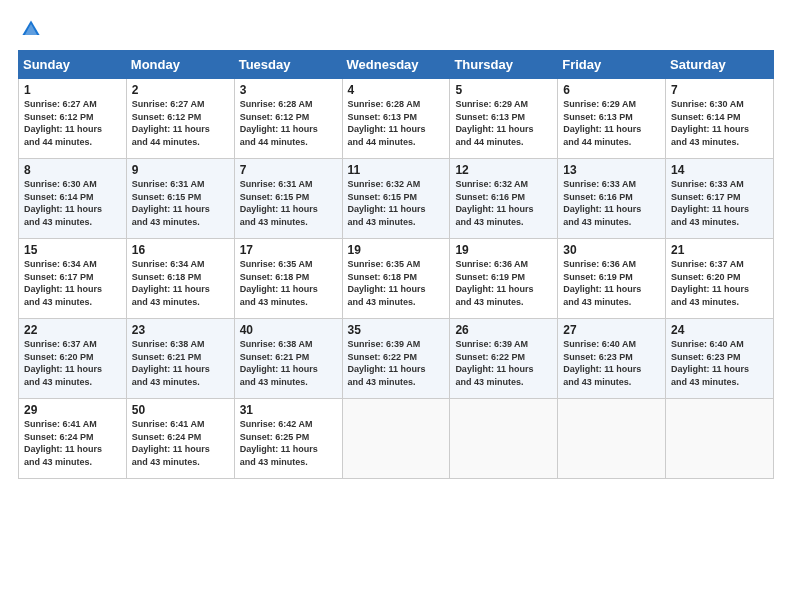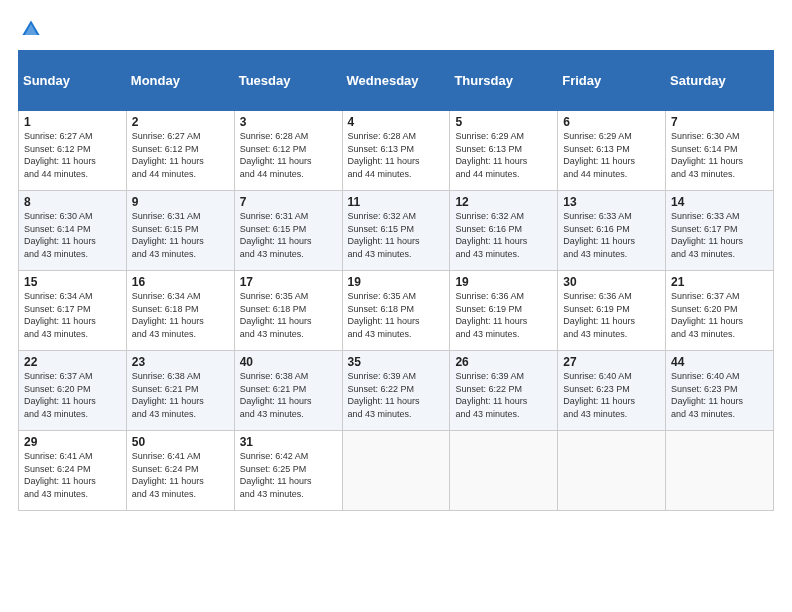--- a/index.html
+++ b/index.html
@@ -61,21 +61,21 @@
     .calendar-table {
       width: 100%;
       border-collapse: collapse;
       table-layout: fixed;
     }
     .calendar-table th {
       background: #2e6db4;
       color: #fff;
       font-size: 13px;
       font-weight: bold;
-      padding: 22px 4px;
+      padding: 6px 4px;
       text-align: left;
       border: 1px solid #2e6db4;
     }
     .calendar-table td {
       vertical-align: top;
       border: 1px solid #ccc;
       padding: 4px 4px 4px 5px;
       font-size: 9.5px;
       color: #333;
       height: 80px;
@@ -91,20 +91,21 @@
       font-size: 12px;
       font-weight: bold;
       color: #222;
       display: block;
       margin-bottom: 1px;
     }
     .day-info {
       font-size: 9px;
       color: #333;
       line-height: 1.4;
+      font-weight: bold;
     }
     .empty-cell {
       background: #f9f9f9 !important;
     }
   </style>
 </head>
 <body>
 
 <div class="page">
   <div class="header">
@@ -246,21 +247,21 @@
           </td>
           <td>
             <span class="day-num">26</span>
 <div class="day-info">Sunrise: 6:39 AM<br>Sunset: 6:22 PM<br>Daylight: 11 hours<br>and 43 minutes.</div>
           </td>
           <td>
             <span class="day-num">27</span>
 <div class="day-info">Sunrise: 6:40 AM<br>Sunset: 6:23 PM<br>Daylight: 11 hours<br>and 43 minutes.</div>
           </td>
           <td>
-            <span class="day-num">44</span>
+            <span class="day-num">24</span>
 <div class="day-info">Sunrise: 6:40 AM<br>Sunset: 6:23 PM<br>Daylight: 11 hours<br>and 43 minutes.</div>
           </td>
         </tr>
         <tr>
           <td>
             <span class="day-num">29</span>
 <div class="day-info">Sunrise: 6:41 AM<br>Sunset: 6:24 PM<br>Daylight: 11 hours<br>and 43 minutes.</div>
           </td>
           <td>
             <span class="day-num">50</span>

